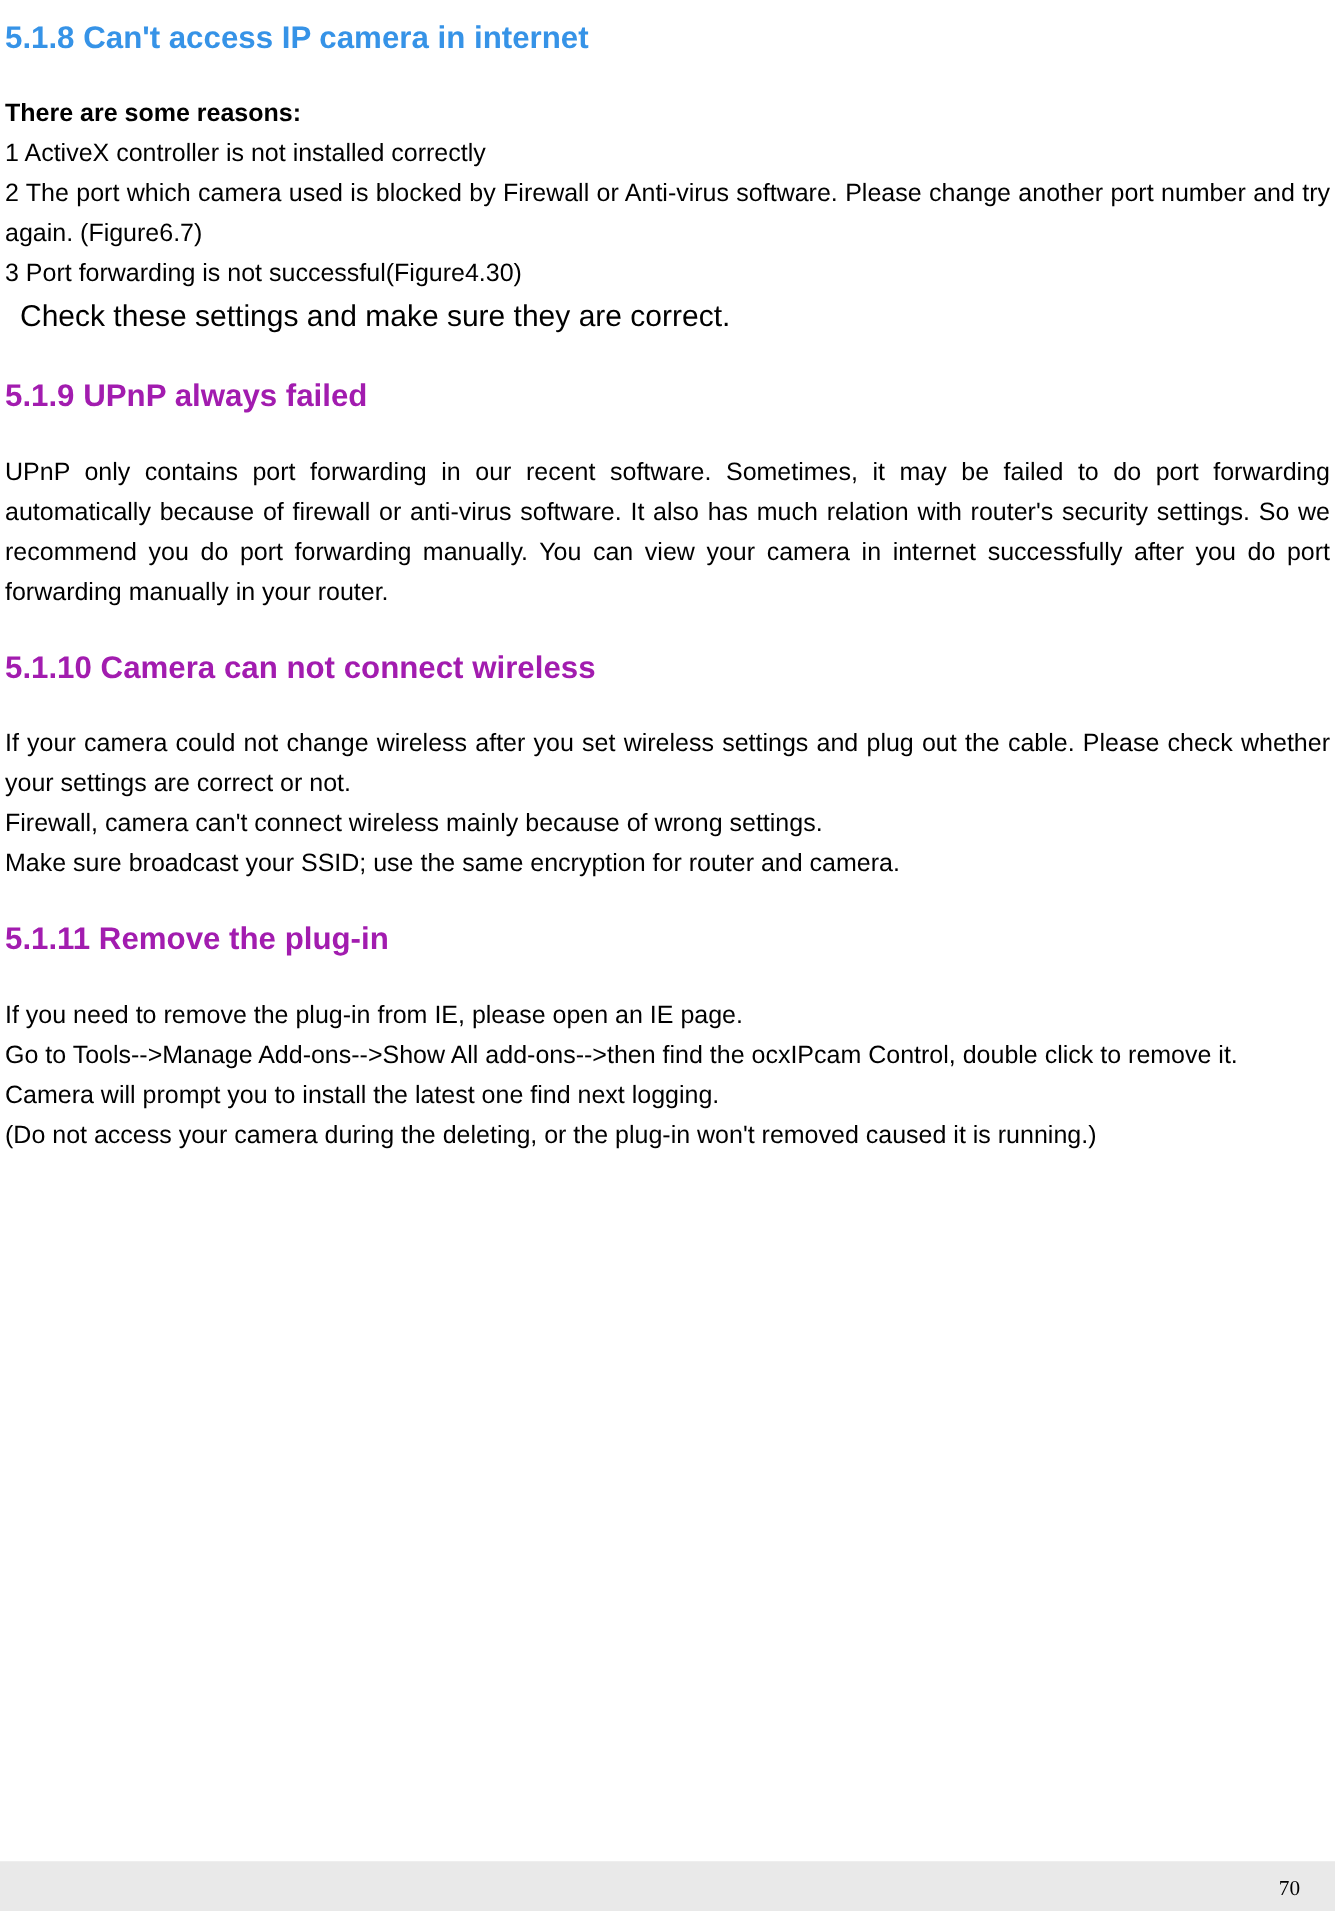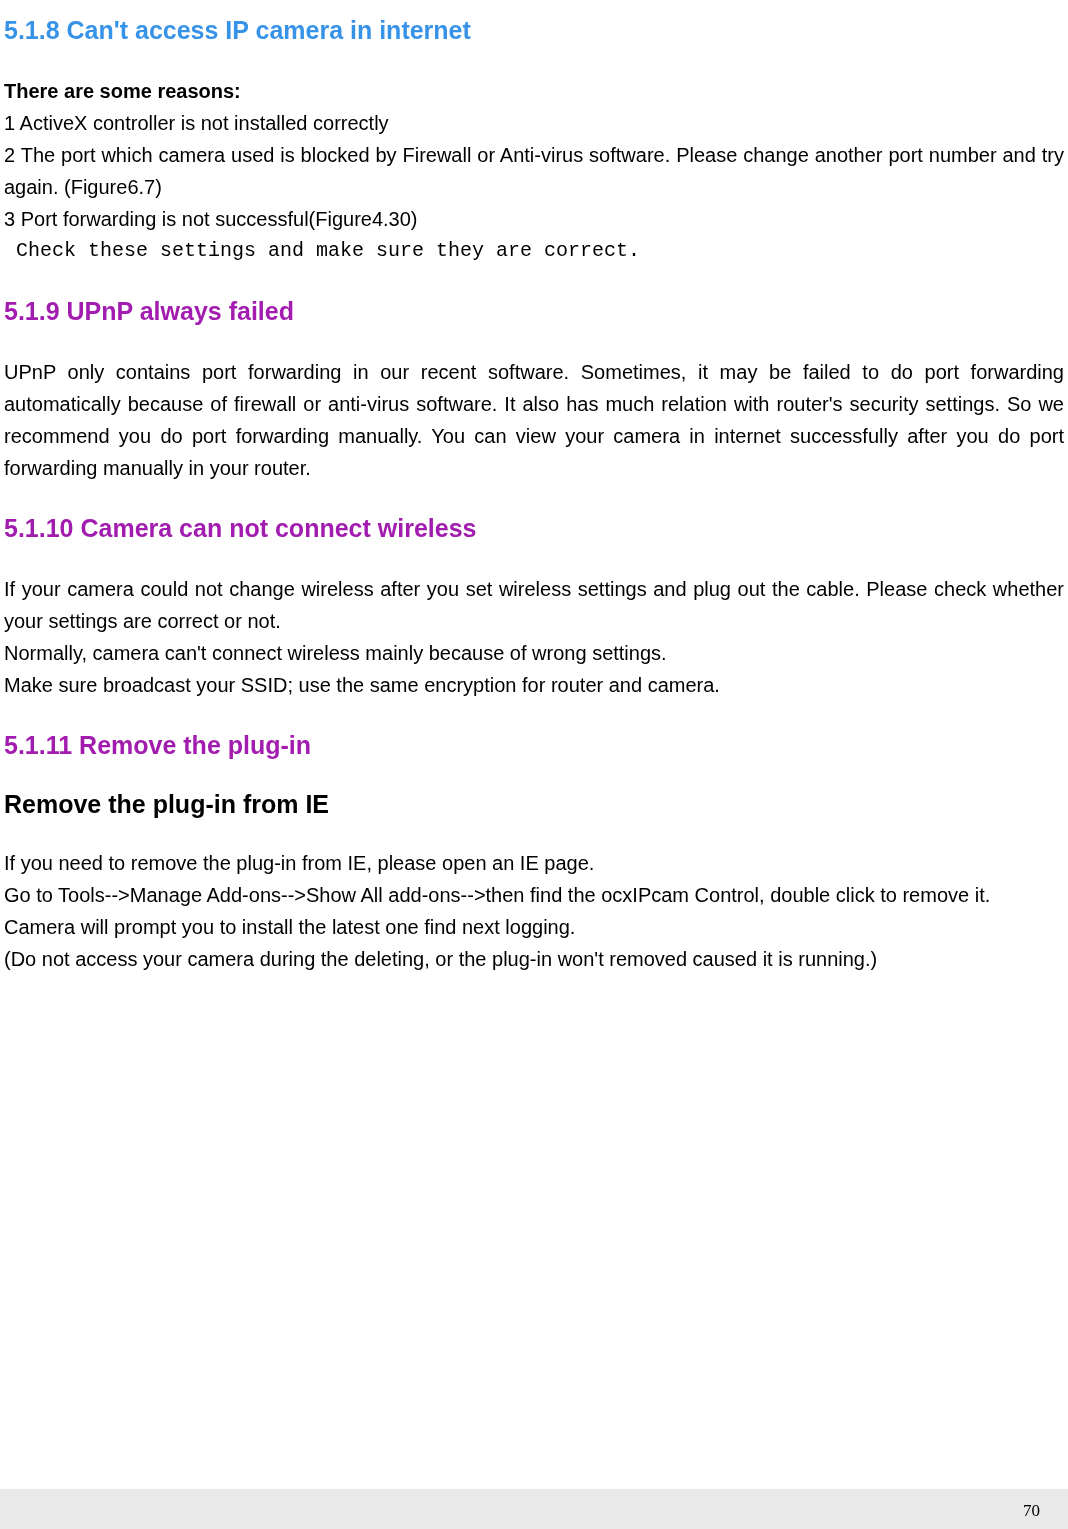--- a/index.html
+++ b/index.html
@@ -43,24 +43,23 @@
       font-size: 20px;
       line-height: 1.6;
     }
     .body-text {
       font-size: 20px;
       line-height: 1.6;
       text-align: justify;
       text-justify: inter-word;
     }
     .body-text-indent {
-      font-size: 20px;
+      font-size: 24px;
       line-height: 1.6;
       padding-left: 12px;
-      font-family: Liberation Mono, monospace;
     }
     .section-gap {
       height: 30px;
     }
     .footer {
       position: absolute;
       bottom: 0;
       left: 0;
       width: 100%;
       height: 40px;
@@ -92,28 +91,27 @@
 
     <h2 class="section-heading">5.1.9 UPnP always failed</h2>
 
     <p class="body-text">UPnP only contains port forwarding in our recent software. Sometimes, it may be failed to do port forwarding automatically because of firewall or anti-virus software. It also has much relation with router's security settings. So we recommend you do port forwarding manually. You can view your camera in internet successfully after you do port forwarding manually in your router.</p>
 
     <div class="section-gap"></div>
 
     <h2 class="section-heading">5.1.10 Camera can not connect wireless</h2>
 
     <p class="body-text">If your camera could not change wireless after you set wireless settings and plug out the cable. Please check whether your settings are correct or not.</p>
-    <p class="body-text">Normally, camera can't connect wireless mainly because of wrong settings.</p>
+    <p class="body-text">Firewall, camera can't connect wireless mainly because of wrong settings.</p>
     <p class="body-text">Make sure broadcast your SSID; use the same encryption for router and camera.</p>
 
     <div class="section-gap"></div>
 
     <h2 class="section-heading">5.1.11 Remove the plug-in</h2>
 
-    <h3 class="sub-heading">Remove the plug-in from IE</h3>
 
     <p class="body-text">If you need to remove the plug-in from IE, please open an IE page.</p>
     <p class="body-text">Go to Tools--&gt;Manage Add-ons--&gt;Show All add-ons--&gt;then find the ocxIPcam Control, double click to remove it.</p>
     <p class="body-text">Camera will prompt you to install the latest one find next logging.</p>
     <p class="body-text">(Do not access your camera during the deleting, or the plug-in won't removed caused it is running.)</p>
 
   </div>
 </div>
 
 <div class="footer"></div>

